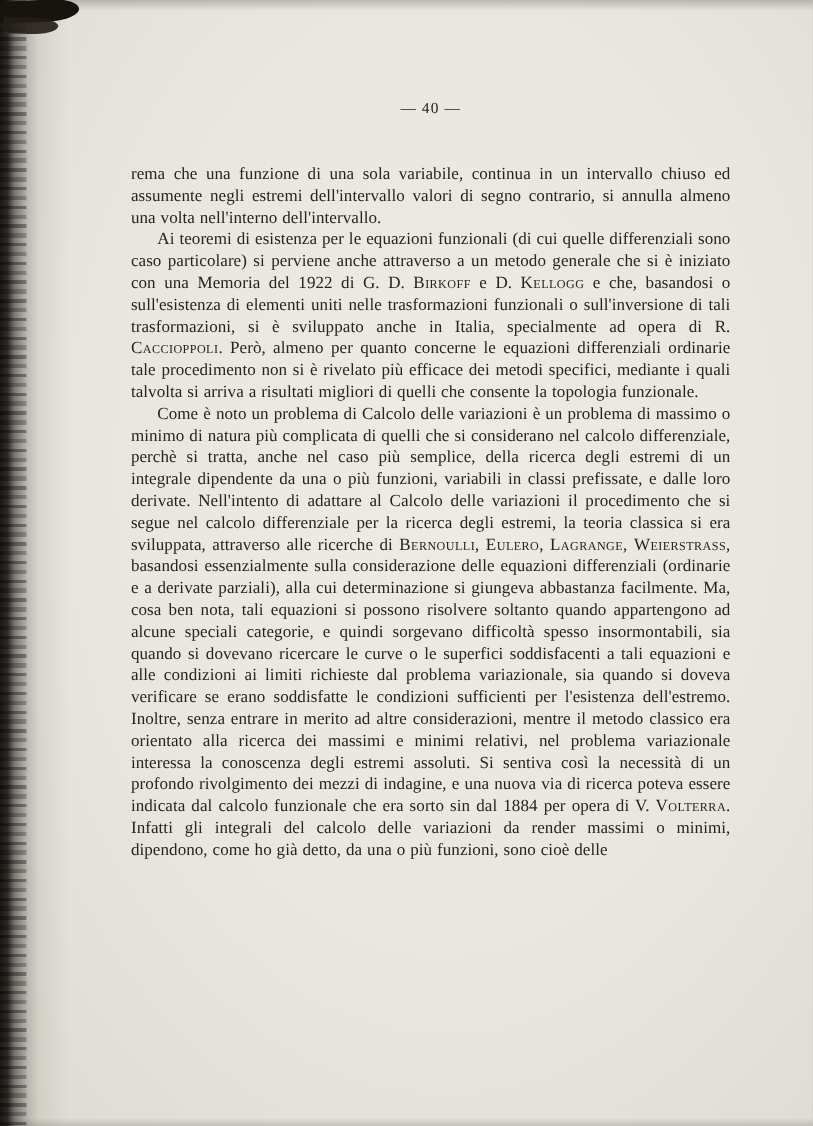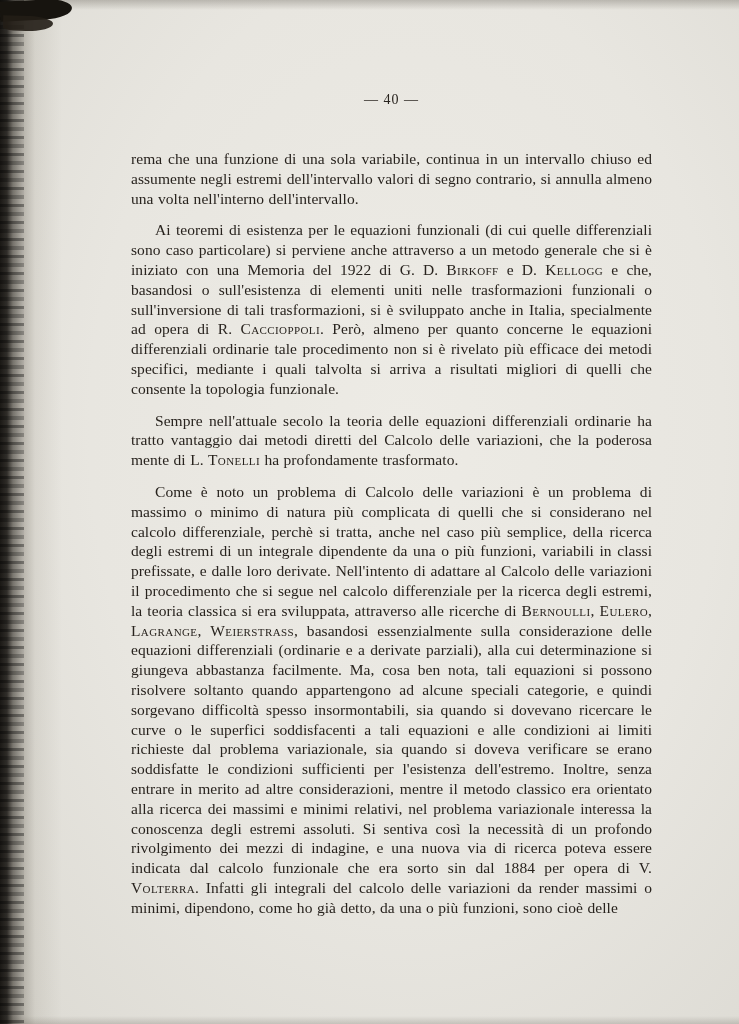--- a/index.html
+++ b/index.html
@@ -54,21 +54,21 @@
     background:linear-gradient(to top, rgba(70,64,54,0.20), rgba(70,64,54,0));
   }
   .page-inner{
     position:absolute;left:119px;top:92px;width:545px;
   }
   .page-number{
     text-align:center;font-size:14px;letter-spacing:1px;
     margin:0 0 41px 0;
   }
   .text-block p{
-    margin:12px;text-align:justify;
+    margin:0;text-align:justify;
     font-size:15.5px;line-height:19.8px;
     letter-spacing:0.05px;
     word-spacing:0.5px;
   }
   .text-block p.indent{text-indent:24px;}
   .smallcaps{font-variant-caps:small-caps;letter-spacing:0.4px;}
 </style>
 </head>
 <body>
 
@@ -77,17 +77,16 @@
   <div class="bottom-edge-shadow"></div>
   <div class="binding-shadow"></div>
   <div class="binding-streaks"></div>
   <div class="corner-smudge"></div>
 
   <div class="page-inner">
     <div class="page-number">— 40 —</div>
     <div class="text-block">
         <p class=""><span>rema che una funzione di una sola variabile, continua in un intervallo chiuso ed assumente negli estremi dell'intervallo valori di segno contrario, si annulla almeno una volta nell'interno dell'intervallo.</span></p>
         <p class="indent"><span>Ai teoremi di esistenza per le equazioni funzionali (di cui quelle differenziali sono caso particolare) si perviene anche attraverso a un metodo generale che si è iniziato con una Memoria del 1922 di G. D. </span><span class="smallcaps">Birkoff</span><span> e D. </span><span class="smallcaps">Kellogg</span><span> e che, basandosi o sull'esistenza di elementi uniti nelle trasformazioni funzionali o sull'inversione di tali trasformazioni, si è sviluppato anche in Italia, specialmente ad opera di R. </span><span class="smallcaps">Caccioppoli</span><span>. Però, almeno per quanto concerne le equazioni differenziali ordinarie tale procedimento non si è rivelato più efficace dei metodi specifici, mediante i quali talvolta si arriva a risultati migliori di quelli che consente la topologia funzionale.</span></p>
-        <p class="indent"><span>Sempre nell'attuale secolo la teoria delle equazioni differenziali ordinarie ha tratto vantaggio dai metodi diretti del Calcolo delle variazioni, che la poderosa mente di L. </span><span class="smallcaps">Tonelli</span><span> ha profondamente trasformato.</span></p>
         <p class="indent"><span>Come è noto un problema di Calcolo delle variazioni è un problema di massimo o minimo di natura più complicata di quelli che si considerano nel calcolo differenziale, perchè si tratta, anche nel caso più semplice, della ricerca degli estremi di un integrale dipendente da una o più funzioni, variabili in classi prefissate, e dalle loro derivate. Nell'intento di adattare al Calcolo delle variazioni il procedimento che si segue nel calcolo differenziale per la ricerca degli estremi, la teoria classica si era sviluppata, attraverso alle ricerche di </span><span class="smallcaps">Bernoulli</span><span>, </span><span class="smallcaps">Eulero</span><span>, </span><span class="smallcaps">Lagrange</span><span>, </span><span class="smallcaps">Weierstrass</span><span>, basandosi essenzialmente sulla considerazione delle equazioni differenziali (ordinarie e a derivate parziali), alla cui determinazione si giungeva abbastanza facilmente. Ma, cosa ben nota, tali equazioni si possono risolvere soltanto quando appartengono ad alcune speciali categorie, e quindi sorgevano difficoltà spesso insormontabili, sia quando si dovevano ricercare le curve o le superfici soddisfacenti a tali equazioni e alle condizioni ai limiti richieste dal problema variazionale, sia quando si doveva verificare se erano soddisfatte le condizioni sufficienti per l'esistenza dell'estremo. Inoltre, senza entrare in merito ad altre considerazioni, mentre il metodo classico era orientato alla ricerca dei massimi e minimi relativi, nel problema variazionale interessa la conoscenza degli estremi assoluti. Si sentiva così la necessità di un profondo rivolgimento dei mezzi di indagine, e una nuova via di ricerca poteva essere indicata dal calcolo funzionale che era sorto sin dal 1884 per opera di V. </span><span class="smallcaps">Volterra</span><span>. Infatti gli integrali del calcolo delle variazioni da render massimi o minimi, dipendono, come ho già detto, da una o più funzioni, sono cioè delle</span></p>
       </div>
   </div>
 </div>
 
 </body></html>

